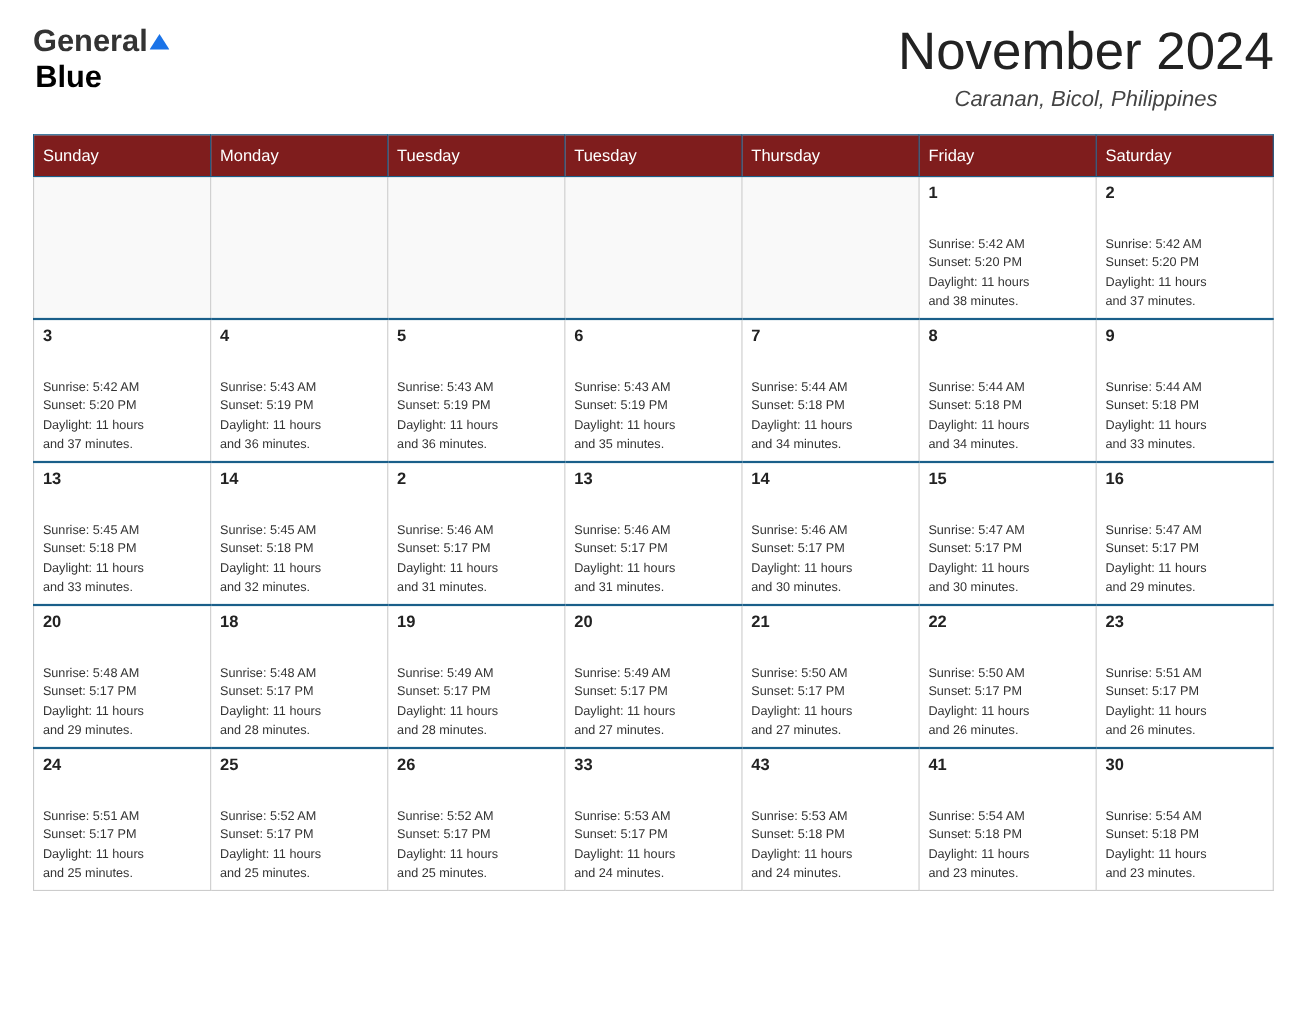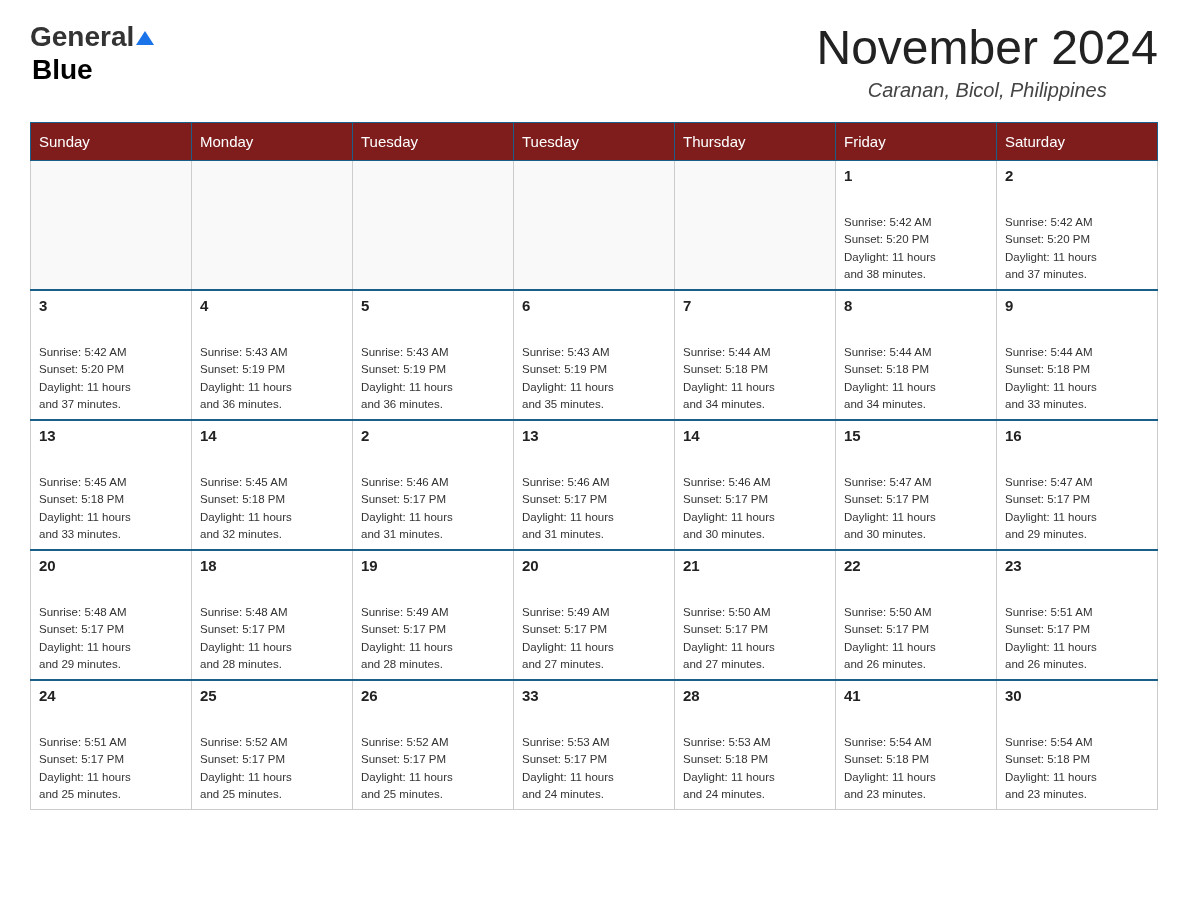--- a/index.html
+++ b/index.html
@@ -326,21 +326,21 @@
 and 25 minutes.</div>
         </td>
         <td>
           <span class="day-number">33</span>
           <div class="day-info" style="white-space: pre-line;">Sunrise: 5:53 AM
 Sunset: 5:17 PM
 Daylight: 11 hours
 and 24 minutes.</div>
         </td>
         <td>
-          <span class="day-number">28</span>
+          <span class="day-number">43</span>
           <div class="day-info" style="white-space: pre-line;">Sunrise: 5:53 AM
 Sunset: 5:18 PM
 Daylight: 11 hours
 and 24 minutes.</div>
         </td>
         <td>
           <span class="day-number">41</span>
           <div class="day-info" style="white-space: pre-line;">Sunrise: 5:54 AM
 Sunset: 5:18 PM
 Daylight: 11 hours

